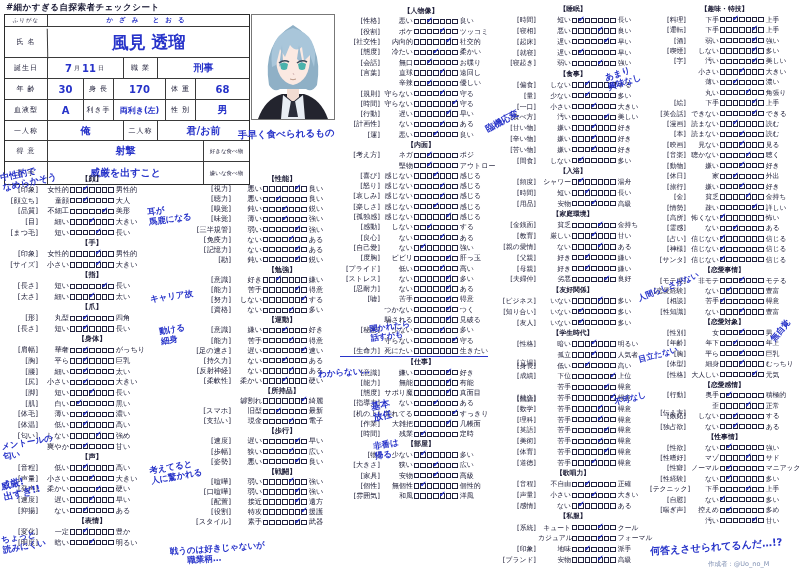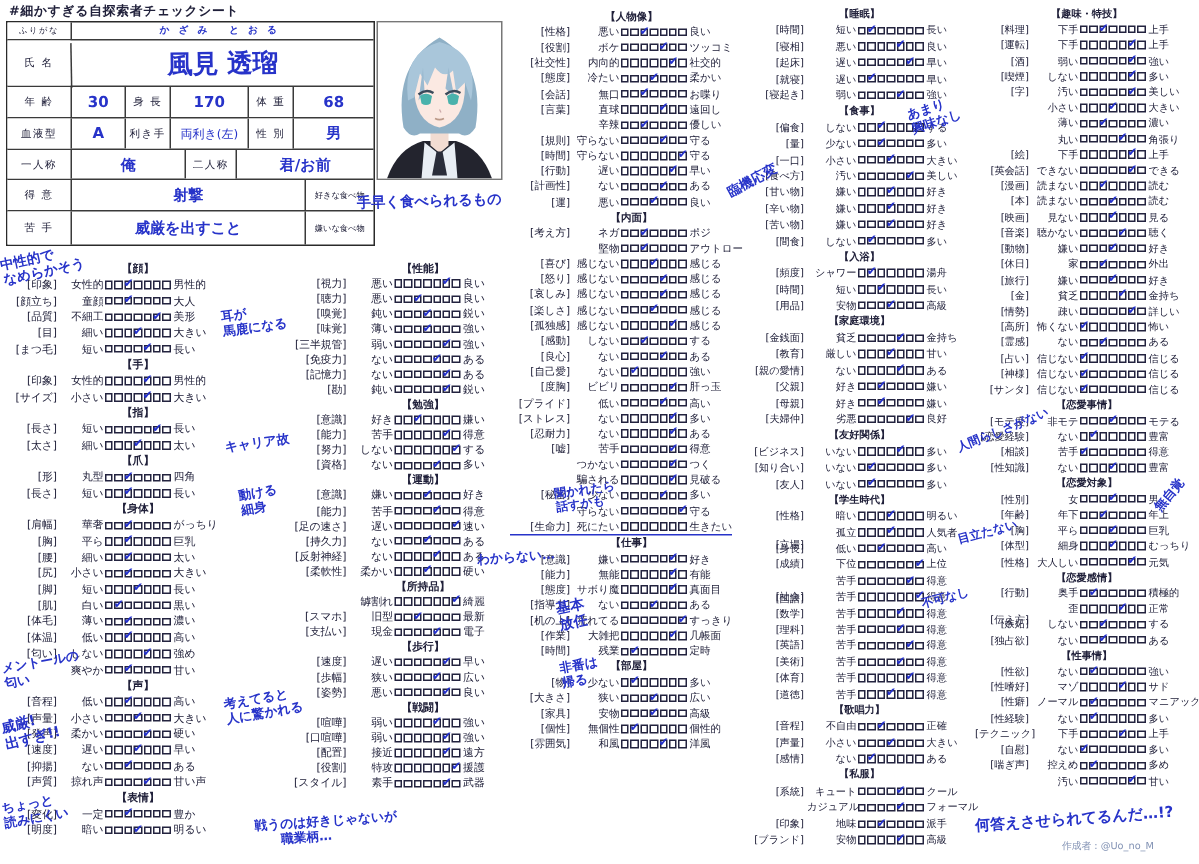--- a/index.html
+++ b/index.html
@@ -10,21 +10,21 @@
   .ptable{position:absolute;left:4px;top:14px;width:244px;border:1.4px solid #2a2a2a;font-size:7px;background:#fff;}
   .prow{display:flex;border-top:1px solid #3a3a3a;}
   .prow:first-child{border-top:none;}
   .pc{border-left:1px solid #3a3a3a;display:flex;align-items:center;justify-content:center;
       overflow:visible;white-space:nowrap;box-sizing:border-box;}
   .pc:first-child{border-left:none;}
   .plab{letter-spacing:1px;background:#fff;}
   .hw{color:#2733c9;}
   .vname{font-size:17px;font-weight:bold;transform:rotate(-1deg);}
   .vmid{font-size:10px;font-weight:bold;}
-  .vsmall{font-size:8px;font-weight:normal;}
+  .vsmall{font-size:8px;font-weight:bold;}
   .vfuri{font-size:6.5px;letter-spacing:6px;font-weight:bold;}
   .unit{font-size:6px;color:#20203a;margin:0 2px;}
   .flab{font-size:5.5px;}
   .favfood{position:absolute;left:238px;top:128px;font-size:9.5px;font-weight:bold;transform:rotate(-1.5deg);white-space:nowrap;}
   
   .portrait{position:absolute;left:251px;top:14px;width:82px;height:104px;border:1px solid #777;background:#fff;}
   
   .col{position:absolute;}
   .sec-h{text-align:center;font-weight:bold;height:var(--lh);line-height:var(--lh);white-space:nowrap;}
   .crow{display:flex;align-items:center;height:var(--lh);white-space:nowrap;}
@@ -46,20 +46,31 @@
   <div class="title">#細かすぎる自探索者チェックシート</div>
 
   <div class="ptable">
     <div class="prow" style="height:11px">
       <div class="pc plab" style="width:42px;font-size:5.5px">ふりがな</div>
       <div class="pc hw vfuri" style="flex:1">かざみ とおる</div>
     </div>
     <div class="prow" style="height:30px">
       <div class="pc plab" style="width:42px">氏 名</div>
       <div class="pc hw vname" style="flex:1">風見 透瑠</div>
+    </div>
+    <div class="prow" style="height:20px">
+      <div class="pc plab" style="width:42px">誕生日</div>
+      <div class="pc" style="width:76px">
+        <span class="hw vmid">7</span>
+        <span class="unit">月</span>
+        <span class="hw vmid">11</span>
+        <span class="unit">日</span>
+      </div>
+      <div class="pc plab" style="width:34px">職 業</div>
+      <div class="pc hw vmid" style="flex:1">刑事</div>
     </div>
     <div class="prow" style="height:20px">
       <div class="pc plab" style="width:42px">年 齢</div>
       <div class="pc hw vmid" style="width:36px">30</div>
       <div class="pc plab" style="width:30px">身 長</div>
       <div class="pc hw vmid" style="width:52px">170</div>
       <div class="pc plab" style="width:30px">体 重</div>
       <div class="pc hw vmid" style="flex:1">68</div>
     </div>
     <div class="prow" style="height:20px">
@@ -486,34 +497,20 @@
           <span class="bx"></span>
           <span class="bx"></span>
           <span class="bx c"></span>
           <span class="bx"></span>
           <span class="bx"></span>
           <span class="bx"></span>
           <span class="bx"></span>
         </span>
         <span class="rw">ある</span>
       </div>
-      <div class="crow">
-        <span class="lab" style="width: 38px;">[声質]</span>
-        <span class="lw" style="width: 30px;">掠れ声</span>
-        <span class="boxes">
-          <span class="bx"></span>
-          <span class="bx"></span>
-          <span class="bx"></span>
-          <span class="bx"></span>
-          <span class="bx c"></span>
-          <span class="bx"></span>
-          <span class="bx"></span>
-        </span>
-        <span class="rw">甘い声</span>
-      </div>
       <div class="sec-h">【表情】</div>
       <div class="crow">
         <span class="lab" style="width: 38px;">[変化]</span>
         <span class="lw" style="width: 30px;">一定</span>
         <span class="boxes">
           <span class="bx"></span>
           <span class="bx"></span>
           <span class="bx c"></span>
           <span class="bx"></span>
           <span class="bx"></span>

